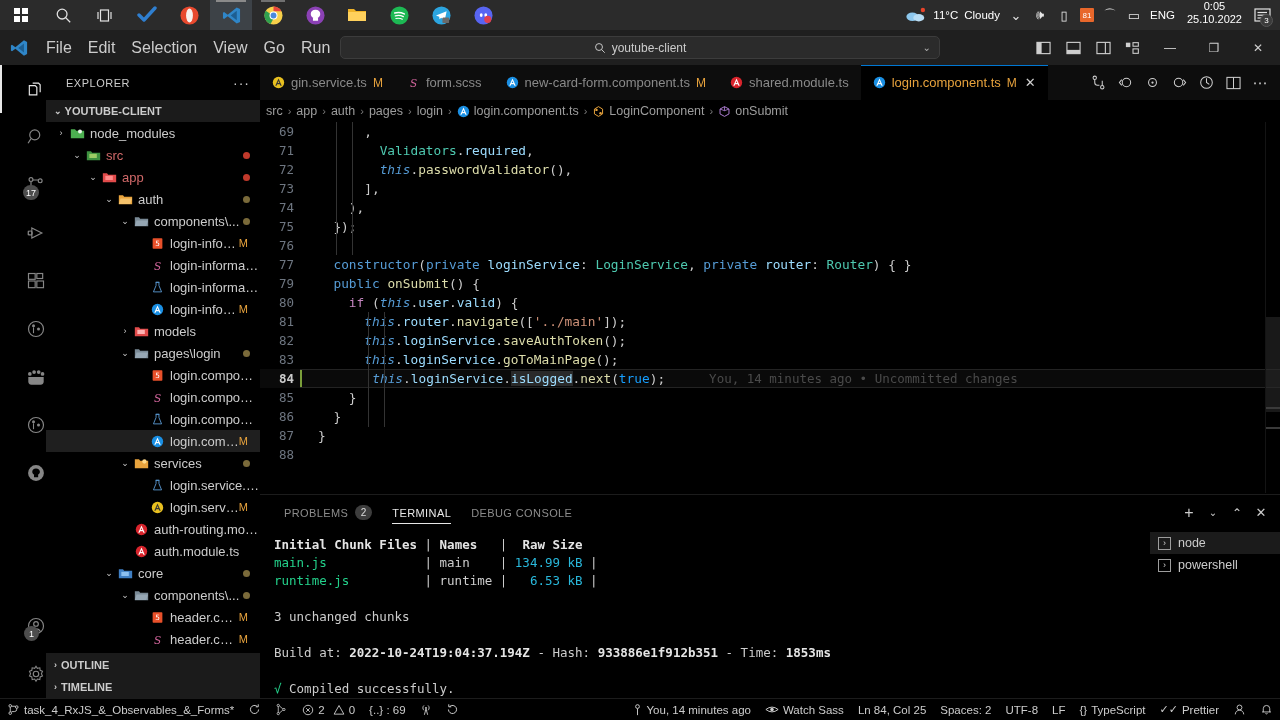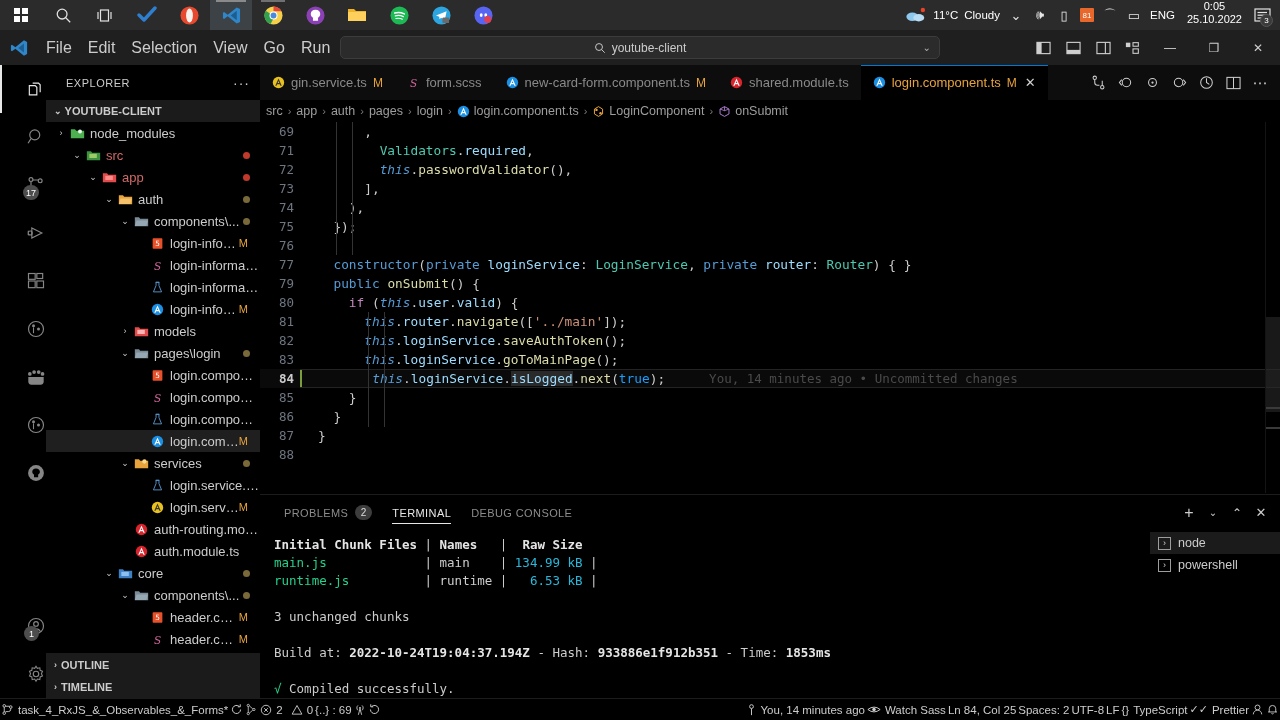--- a/index.html
+++ b/index.html
@@ -189,21 +189,21 @@
   .tsrow { height: 22px; display: flex; align-items: center; gap: 7px; padding-left: 8px; font-size: 12.5px; color: #cccccc; }
   .tsrow.sel { background: #1b1b1b; }
   .tsq { width: 13px; height: 13px; border: 1px solid #9d9d9d; display: flex; align-items: center; justify-content: center; font-size: 9px; color: #d0d0d0;}
 
   
   .statusbar {
     position: absolute; left: 0; bottom: 0; width: 1280px; height: 22px;
     background: #000; border-top: 1px solid #1c1c1c;
     display: flex; align-items: center; font-size: 11.5px; color: #cccccc;
   }
-  .sitem { display: flex; align-items: center; gap: 4px; padding: 0 1px; height: 22px; white-space: nowrap; }
+  .sitem { display: flex; align-items: center; gap: 4px; padding: 0 7px; height: 22px; white-space: nowrap; }
   .sright { margin-left: auto; display: flex; align-items: center; }
   svg { display: block; }
 </style>
 </head>
 <body>
 
 <div id="app">
 
   <div class="taskbar">
     <div class="tb-icons">

